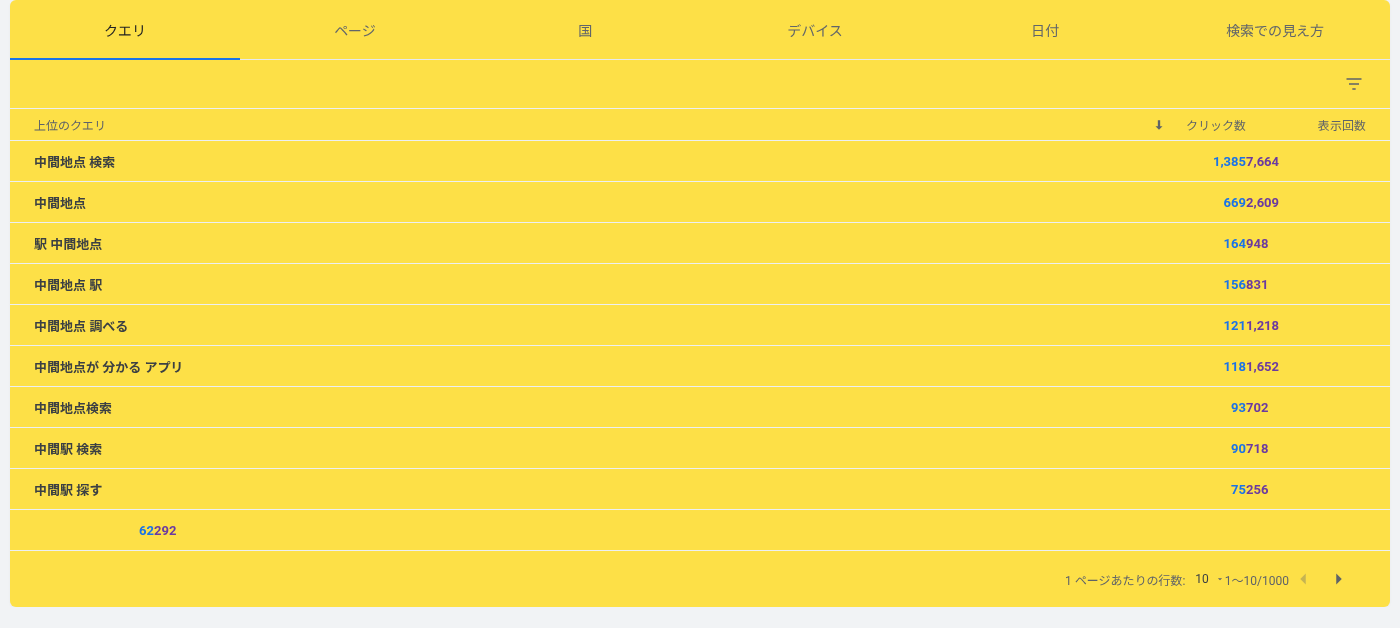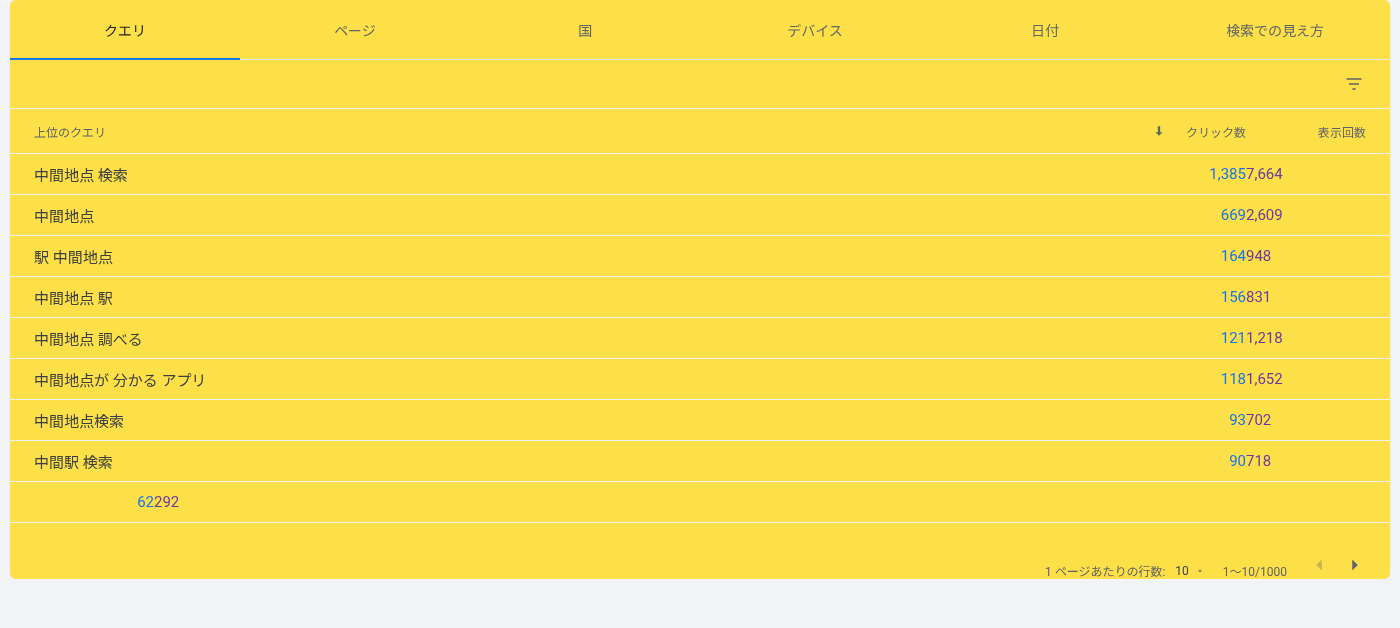--- a/index.html
+++ b/index.html
@@ -4,29 +4,29 @@
   <style>
     * { margin: 0; padding: 0; box-sizing: border-box; font-family: -apple-system, BlinkMacSystemFont, "Segoe UI", Roboto, "Noto Sans JP", sans-serif; }
     body { background: #f1f3f5; padding: 0 10px; }
     .card { background: #fde047; border-radius: 6px; box-shadow: 0 1px 3px rgba(0,0,0,0.04); overflow: hidden; margin: 0; }
     .tabs { display: flex; border-bottom: 1px solid #e6e9ed; height: 60px; }
     .tab { flex: 1; display: flex; align-items: center; justify-content: center; font-size: 14px; color: #61656a; cursor: pointer; position: relative; }
     .tab.active { color: #222; }
     .tab.active::after { content: ""; position: absolute; left: 0; right: 0; bottom: -1px; height: 2px; background: #1a73e8; }
     .toolbar { display: flex; justify-content: flex-end; align-items: center; height: 48px; padding: 0 24px; }
     .filter-btn { width: 24px; height: 24px; display: flex; align-items: center; justify-content: center; color: #5f6368; cursor: pointer; }
-    .table-header { display: flex; align-items: center; height: 46px; padding: 0 24px; font-size: 12px; color: #5f6368; border-top: 1px solid #eceff2; border-bottom: 1px solid #eceff2; }
+    .table-header { display: flex; align-items: center; height: 33px; padding: 0 24px; font-size: 12px; color: #5f6368; border-top: 1px solid #eceff2; border-bottom: 1px solid #eceff2; }
     .th-query { flex: 1; }
     .th-clicks { width: 120px; text-align: right; display: flex; justify-content: flex-end; align-items: center; gap: 20px; }
     .th-impr { width: 120px; text-align: right; }
-    .row { display: flex; align-items: center; height: 41px; padding: 0 24px; font-size: 15px; border-bottom: 1px solid #eceff2; }
+    .row { display: flex; align-items: center; height: 41px; padding: 0 24px; font-size: 13px; border-bottom: 1px solid #eceff2; font-weight: bold; }
     .td-query { flex: 1; color: #3c4043; }
     .td-clicks { width: 120px; text-align: right; color: #1a73e8; }
     .td-impr { width: 120px; text-align: left; color: #6b3aa0; }
-    .footer { display: flex; justify-content: flex-end; align-items: flex-end; height: 56px; padding: 0 21px; font-size: 12px; color: #5f6368; gap: 18px; }
+    .footer { display: flex; justify-content: flex-end; align-items: center; height: 56px; padding: 0 37px; font-size: 12px; color: #5f6368; gap: 0; }
     .rows-per-page { display: flex; align-items: center; gap: 10px; }
     .select-box { display: flex; align-items: center; gap: 6px; color: #3c4043; font-size: 12px; cursor: pointer; }
     .page-range { color: #5f6368; }
     .nav-btns { display: flex; gap: 8px; }
     .nav-btn { width: 28px; height: 28px; display: flex; align-items: center; justify-content: center; color: #5f6368; cursor: pointer; }
     .nav-btn.disabled { opacity: 0.35; cursor: default; }
     svg { display: block; }
   </style>
 </head>
 <body>
@@ -108,20 +108,25 @@
         <div class="td-query">中間地点検索</div>
         <div class="td-clicks">93</div>
         <div class="td-impr">702</div>
       </div>
       <div class="row">
         <div class="td-query">中間駅 検索</div>
         <div class="td-clicks">90</div>
         <div class="td-impr">718</div>
       </div>
       <div class="row">
+        <div class="td-query">中間駅 探す</div>
+        <div class="td-clicks">75</div>
+        <div class="td-impr">256</div>
+      </div>
+      <div class="row">
         <div class="td-clicks">62</div>
         <div class="td-impr">292</div>
       </div>
     </div>
 
   <div class="footer">
     <div class="rows-per-page">
       <span>1 ページあたりの行数:</span>
       <div class="select-box">
         <span>10</span>

